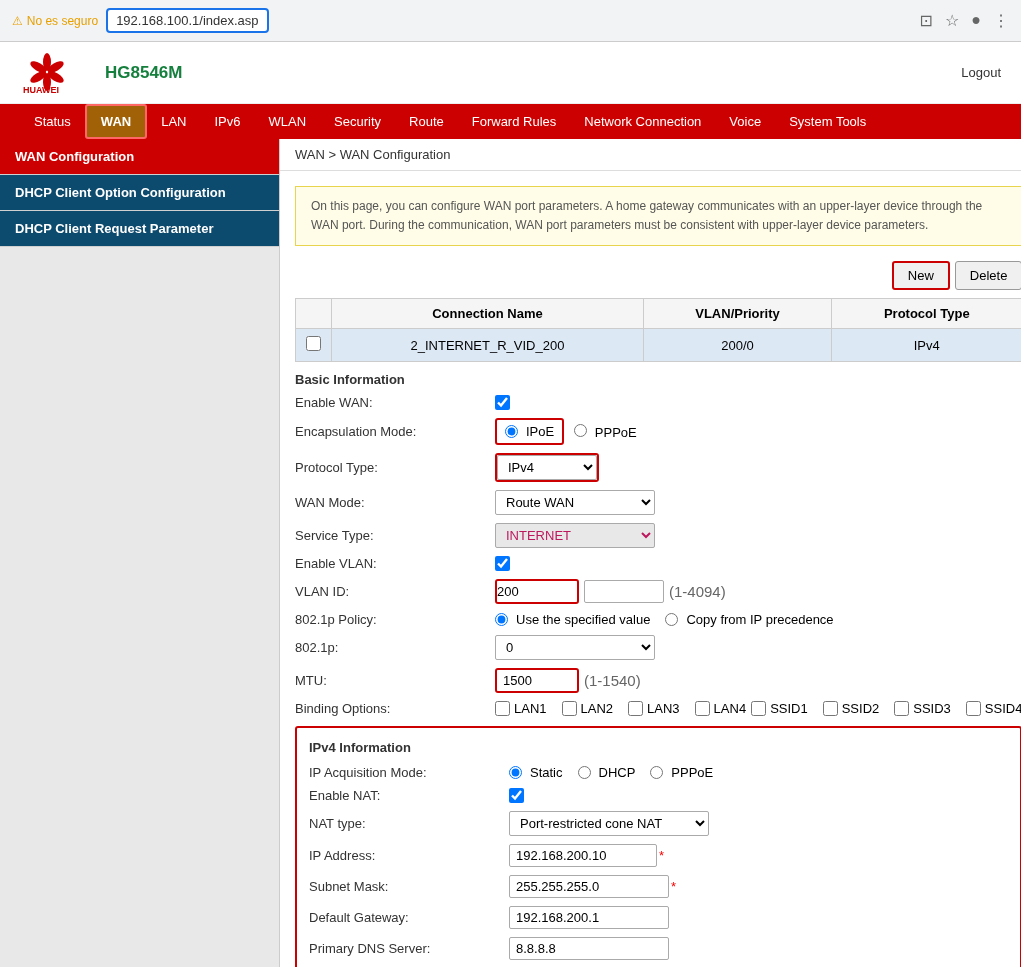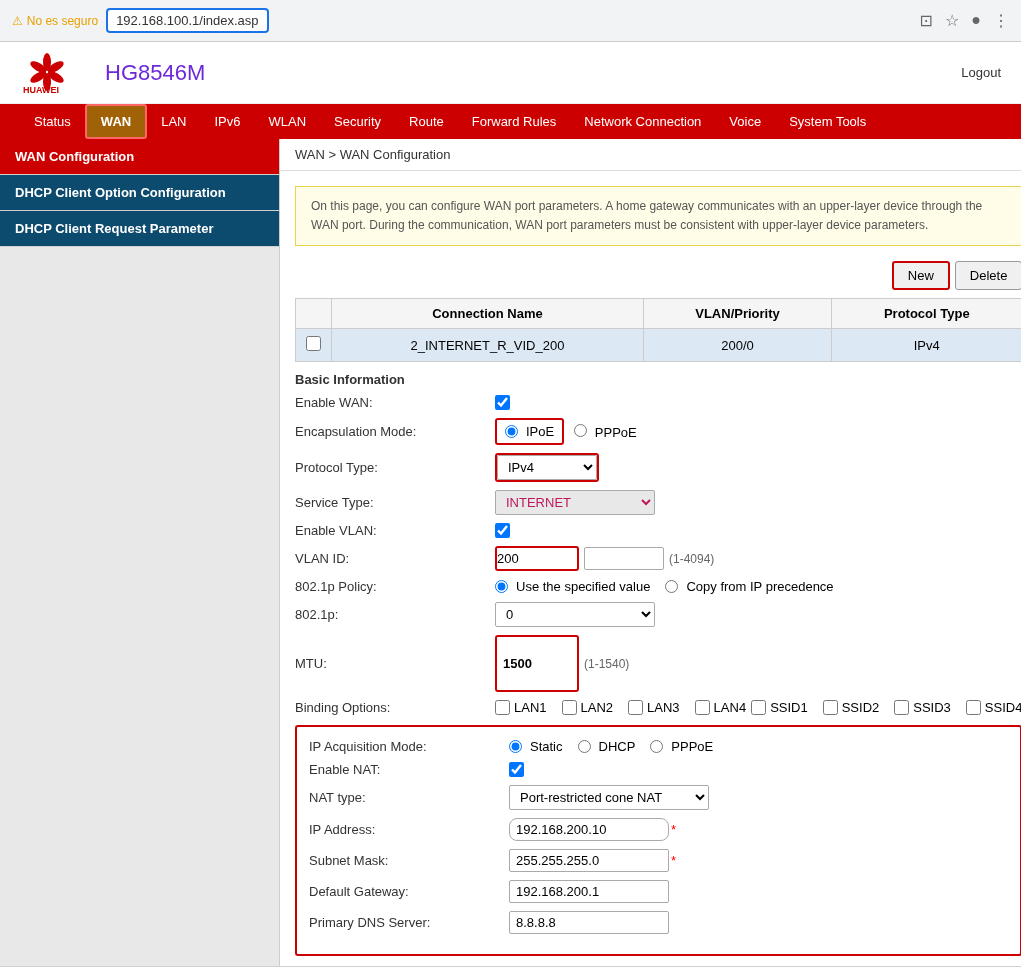--- a/index.html
+++ b/index.html
@@ -55,23 +55,23 @@
       display: flex;
       align-items: center;
       gap: 10px;
       margin-right: 30px;
     }
     .huawei-logo {
       width: 55px;
       height: 45px;
     }
     .device-name {
-      font-size: 22px;
-      font-weight: normal;
-      color: #6d28d9;
+      font-size: 17px;
+      font-weight: bold;
+      color: #15803d;
     }
     .logout-btn {
       margin-left: auto;
       color: #333;
       cursor: pointer;
       font-size: 13px;
     }
 
     
     .nav-bar {
@@ -257,21 +257,21 @@
       gap: 15px;
       align-items: center;
     }
     .binding-label-item {
       display: flex;
       align-items: center;
       gap: 4px;
     }
 
     .required-star { color: red; margin-left: 2px; }
-    .hint-text { color: #666; font-size: 12px; margin-left: 5px; }
+    .hint-text { color: #666; font-size: 15px; margin-left: 5px; }
 
     .radio-group { display: flex; align-items: center; gap: 15px; }
     .radio-item { display: flex; align-items: center; gap: 4px; }
 
     .encap-highlight {
       border: 2px solid #cc0000;
       padding: 4px 8px;
       border-radius: 3px;
       display: inline-flex;
       align-items: center;
@@ -406,20 +406,26 @@
 
         <div class="form-row">
           <span class="form-label">Protocol Type:</span>
           <div class="protocol-highlight">
             <select style="min-width:100px;">
               <option>IPv4</option>
             </select>
           </div>
         </div>
 
+        <div class="form-row">
+          <span class="form-label">WAN Mode:</span>
+          <select style="min-width:160px;">
+            <option>Route WAN</option>
+          </select>
+        </div>
 
         <div class="form-row">
           <span class="form-label">Service Type:</span>
           <select style="min-width:160px; background:#e8e8e8; color:#be185d;">
             <option>INTERNET</option>
           </select>
         </div>
 
         <div class="form-row">
           <span class="form-label">Enable VLAN:</span>
@@ -452,21 +458,21 @@
         <div class="form-row">
           <span class="form-label">802.1p:</span>
           <select style="min-width:160px;">
             <option>0</option>
           </select>
         </div>
 
         <div class="form-row">
           <span class="form-label">MTU:</span>
           <div class="mtu-highlight">
-            <input type="text" style="width: 80px; border: none; padding: 19px 6px; font-weight: bold;" value="1500">
+            <input type="text" style="width: 80px; border: none; padding: 3px 6px;" value="1500">
           </div>
           <span class="hint-text">(1-1540)</span>
         </div>
 
         <div class="form-row">
           <span class="form-label">Binding Options:</span>
           <div class="binding-checkboxes">
             <div class="binding-inline">
               <div class="binding-label-item">
                 <input type="checkbox" style="">
@@ -501,20 +507,21 @@
               <div class="binding-label-item">
                 <input type="checkbox" style="">
                 <label>SSID4</label>
               </div>
             </div>
           </div>
         </div>
       </div>
 
       <div class="ipv4-section">
+        <div class="ipv4-title">IPv4 Information</div>
 
         <div class="form-row">
           <span class="form-label">IP Acquisition Mode:</span>
           <div class="radio-group">
             <div class="radio-item">
               <input type="radio" name="acq" checked="" style="">
               <label>Static</label>
             </div>
             <div class="radio-item">
               <input type="radio" name="acq" style="">
@@ -534,21 +541,21 @@
 
         <div class="form-row">
           <span class="form-label">NAT type:</span>
           <select style="min-width:200px;">
             <option>Port-restricted cone NAT</option>
           </select>
         </div>
 
         <div class="form-row">
           <span class="form-label">IP Address:</span>
-          <input type="text" style="width: 160px; border-radius: 8px;" value="192.168.200.10">
+          <input type="text" style="width: 148px;" value="192.168.200.10">
           <span class="required-star">*</span>
         </div>
 
         <div class="form-row">
           <span class="form-label">Subnet Mask:</span>
           <input type="text" style="width: 160px;" value="255.255.255.0">
           <span class="required-star">*</span>
         </div>
 
         <div class="form-row">

